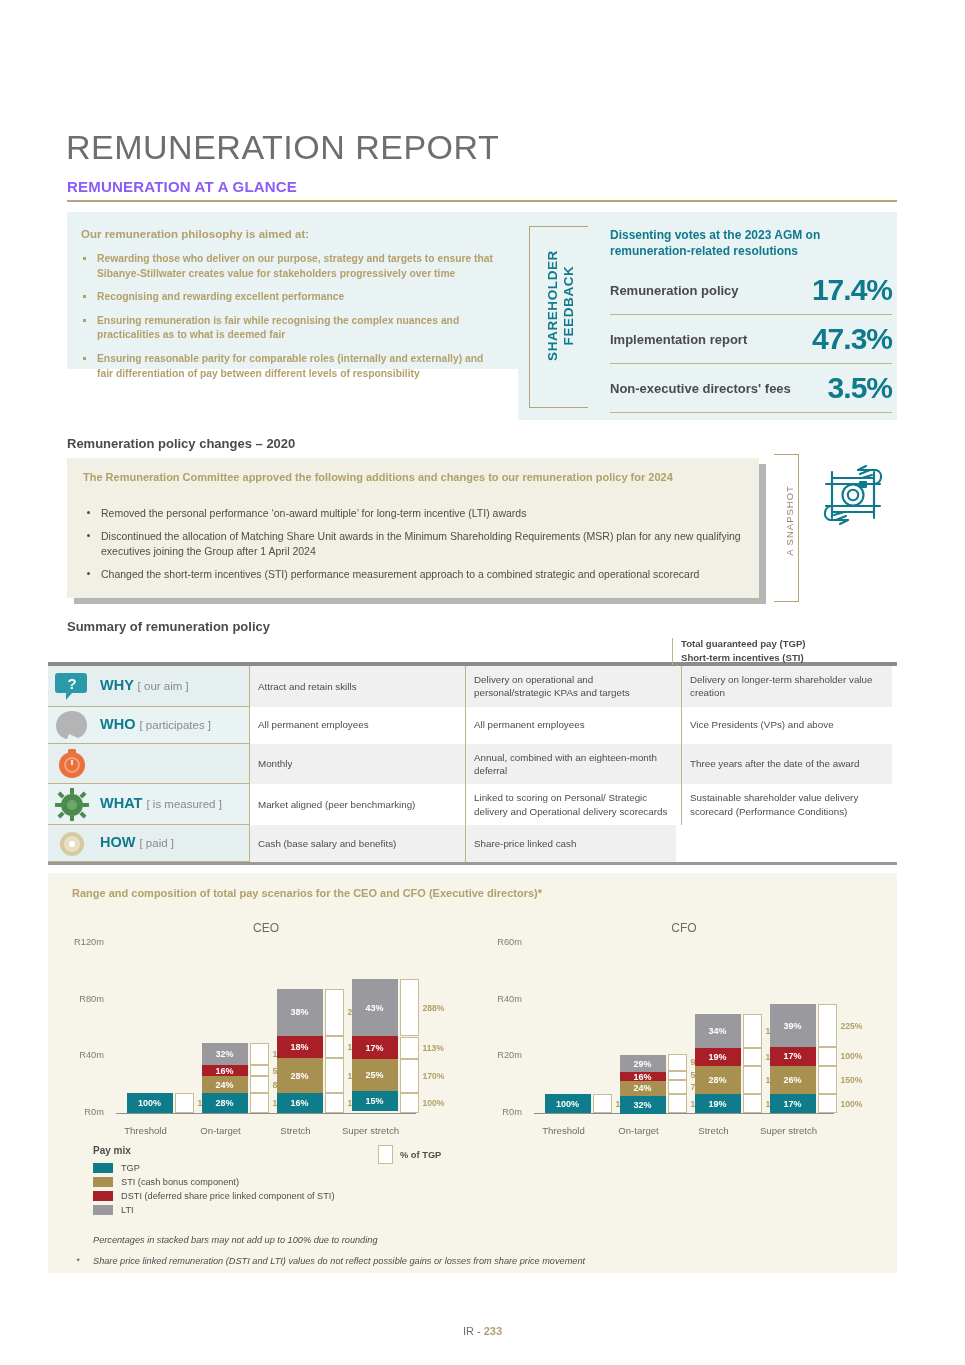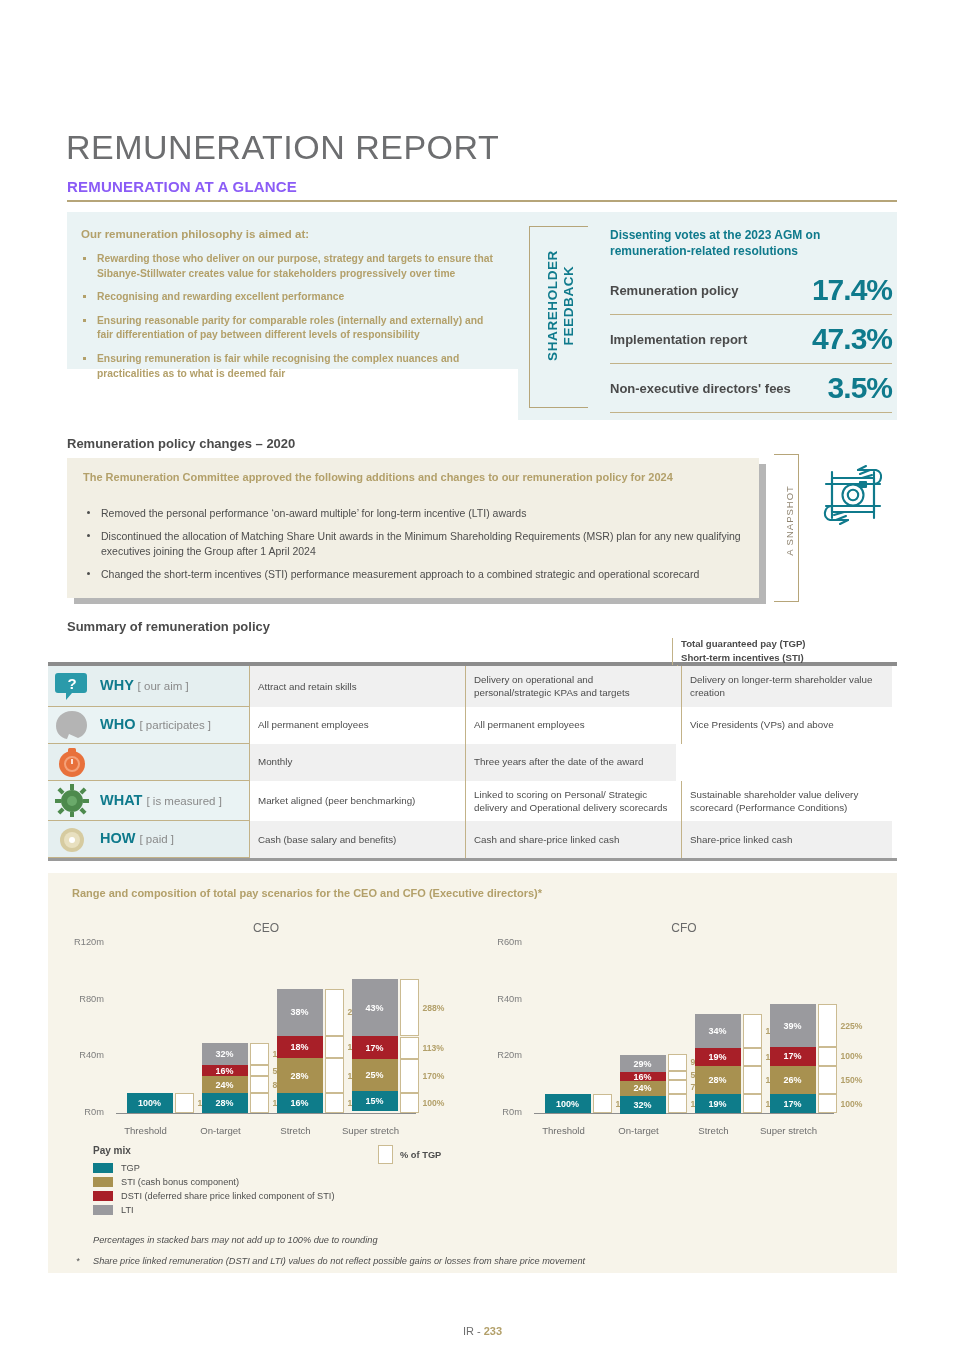--- a/index.html
+++ b/index.html
@@ -179,22 +179,22 @@
 
   <div class="main-title">REMUNERATION REPORT</div>
   <div class="section-title">REMUNERATION AT A GLANCE</div>
   <div class="rule-gold"></div>
 
   <div class="philo-box">
     <div class="philo-head">Our remuneration philosophy is aimed at:</div>
     <ul class="philo-list">
       <li>Rewarding those who deliver on our purpose, strategy and targets to ensure that Sibanye-Stillwater creates value for stakeholders progressively over time</li>
       <li>Recognising and rewarding excellent performance</li>
+      <li>Ensuring remuneration is fair while recognising the complex nuances and practicalities as to what is deemed fair</li>
       <li>Ensuring reasonable parity for comparable roles (internally and externally) and fair differentiation of pay between different levels of responsibility</li>
-      <li>Ensuring remuneration is fair while recognising the complex nuances and practicalities as to what is deemed fair</li>
     </ul>
   </div>
 
   <div class="sf-box">
     <div class="sf-bracket">
       <div class="sf-vert">SHAREHOLDER FEEDBACK</div>
     </div>
     <div class="sf-head">Dissenting votes at the 2023 AGM on remuneration-related resolutions</div>
     <div class="sf-rows">
       <div class="sf-row">
@@ -290,20 +290,21 @@
         <span class="rowicon">
           <svg width="42" height="34" viewBox="0 0 42 34">
             <circle cx="20" cy="19" r="13" fill="#e8713c"></circle>
             <rect x="16" y="3" width="8" height="5" rx="1.5" fill="#e8713c"></rect>
             <circle cx="20" cy="19" r="7" fill="none" stroke="#f4a179" stroke-width="2"></circle>
             <path d="M20 19 L20 14" stroke="#ffffff" stroke-width="1.6"></path>
           </svg>
         </span>
       </div>
       <div class="cell c1">Monthly</div>
+      <div class="cell c2">Annual, combined with an eighteen-month deferral</div>
       <div class="cell c3">Three years after the date of the award</div>
     </div>
 
     <div class="trow">
       <div class="cell c0">
         <span class="rowicon">
           <svg width="42" height="34" viewBox="0 0 42 34">
             <g fill="#4d8a4d">
               <circle cx="20" cy="18" r="11"></circle>
               <g>
@@ -332,21 +333,20 @@
         <span class="rowicon">
           <svg width="42" height="34" viewBox="0 0 42 34">
             <circle cx="20" cy="18" r="12" fill="#d6cba0"></circle>
             <circle cx="20" cy="18" r="8" fill="#e8e0c0"></circle>
             <circle cx="20" cy="18" r="3" fill="#ffffff"></circle>
           </svg>
         </span>
         <span class="rowlabel"><span>HOW</span> <span class="sub">[ paid ]</span></span>
       </div>
       <div class="cell c1">Cash (base salary and benefits)</div>
-      <div class="cell c2">Cash and share-price linked cash</div>
       <div class="cell c3">Share-price linked cash</div>
     </div>
     <div class="tbl-botline"></div>
   </div>
 
   <div class="chart-panel">
     <div class="chart-head">Range and composition of total pay scenarios for the CEO and CFO (Executive directors)*</div>
 
     <div id="chart-ceo" class="plot" style="left: 10px; top: 48px; width: 418px; height: 220px;">
         <div class="chart-title" style="left: 168px; top: 0px; width: 80px; text-align: center;">CEO</div>

